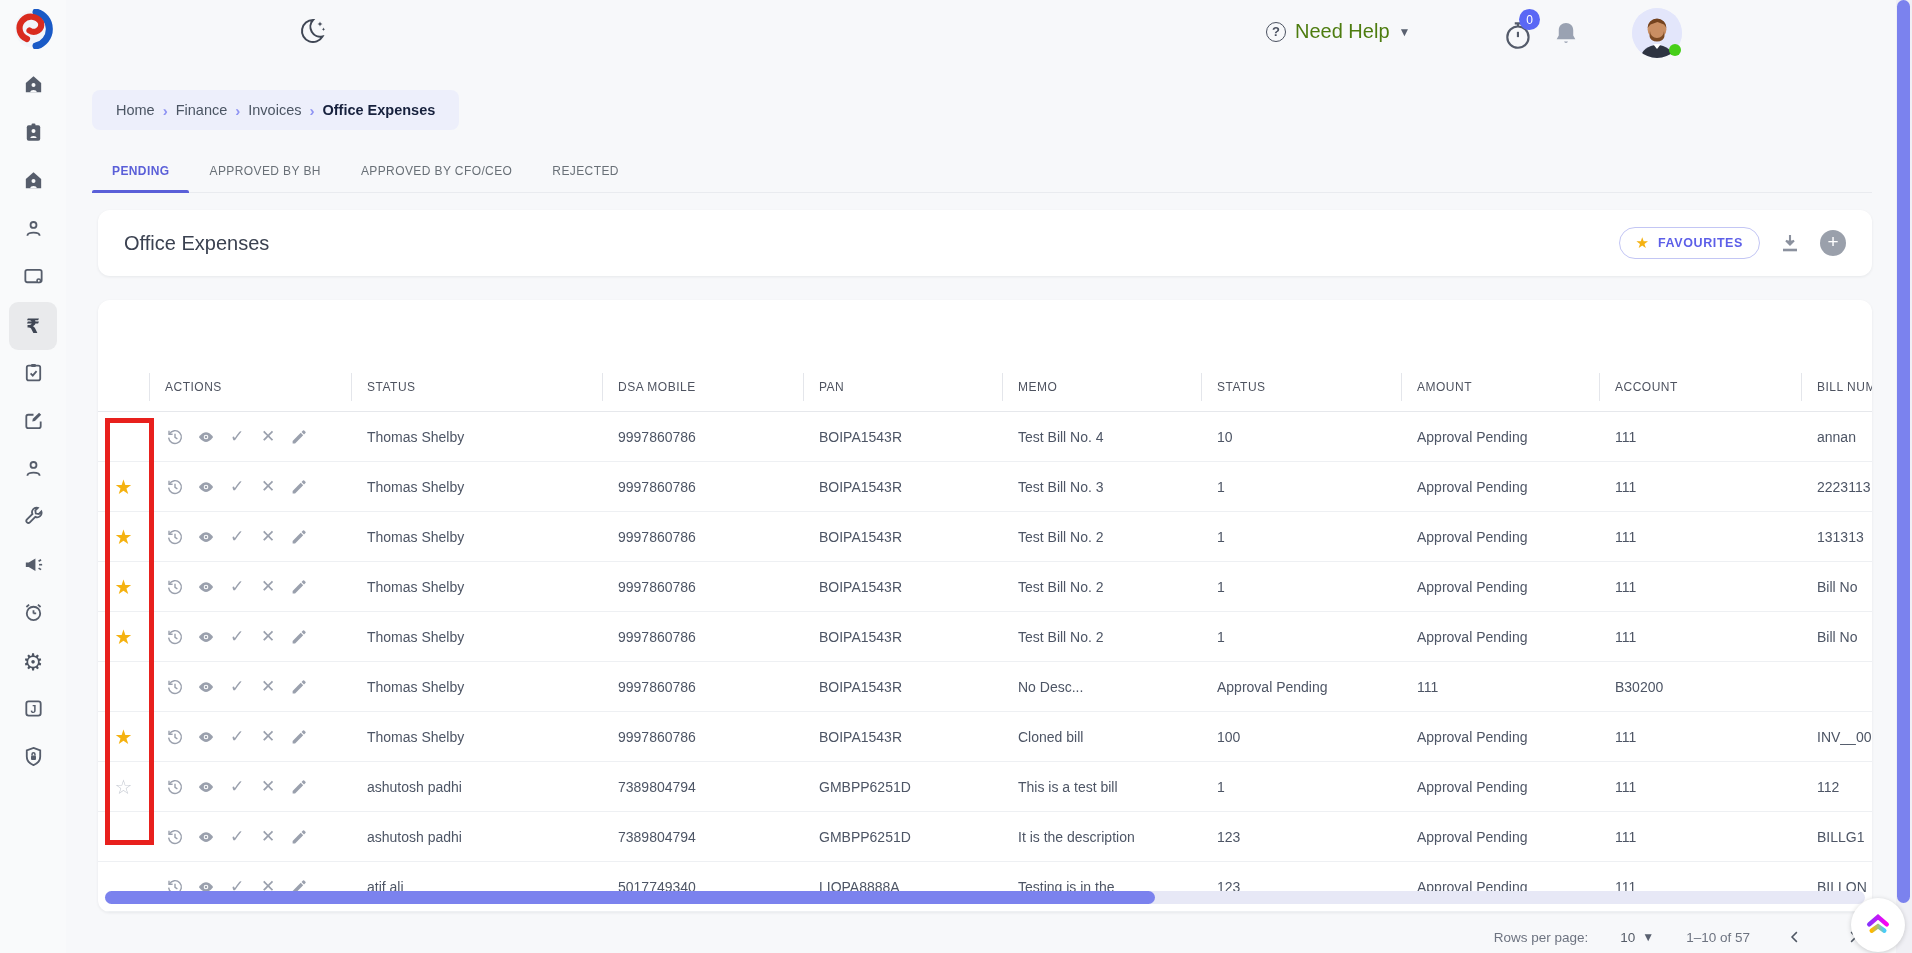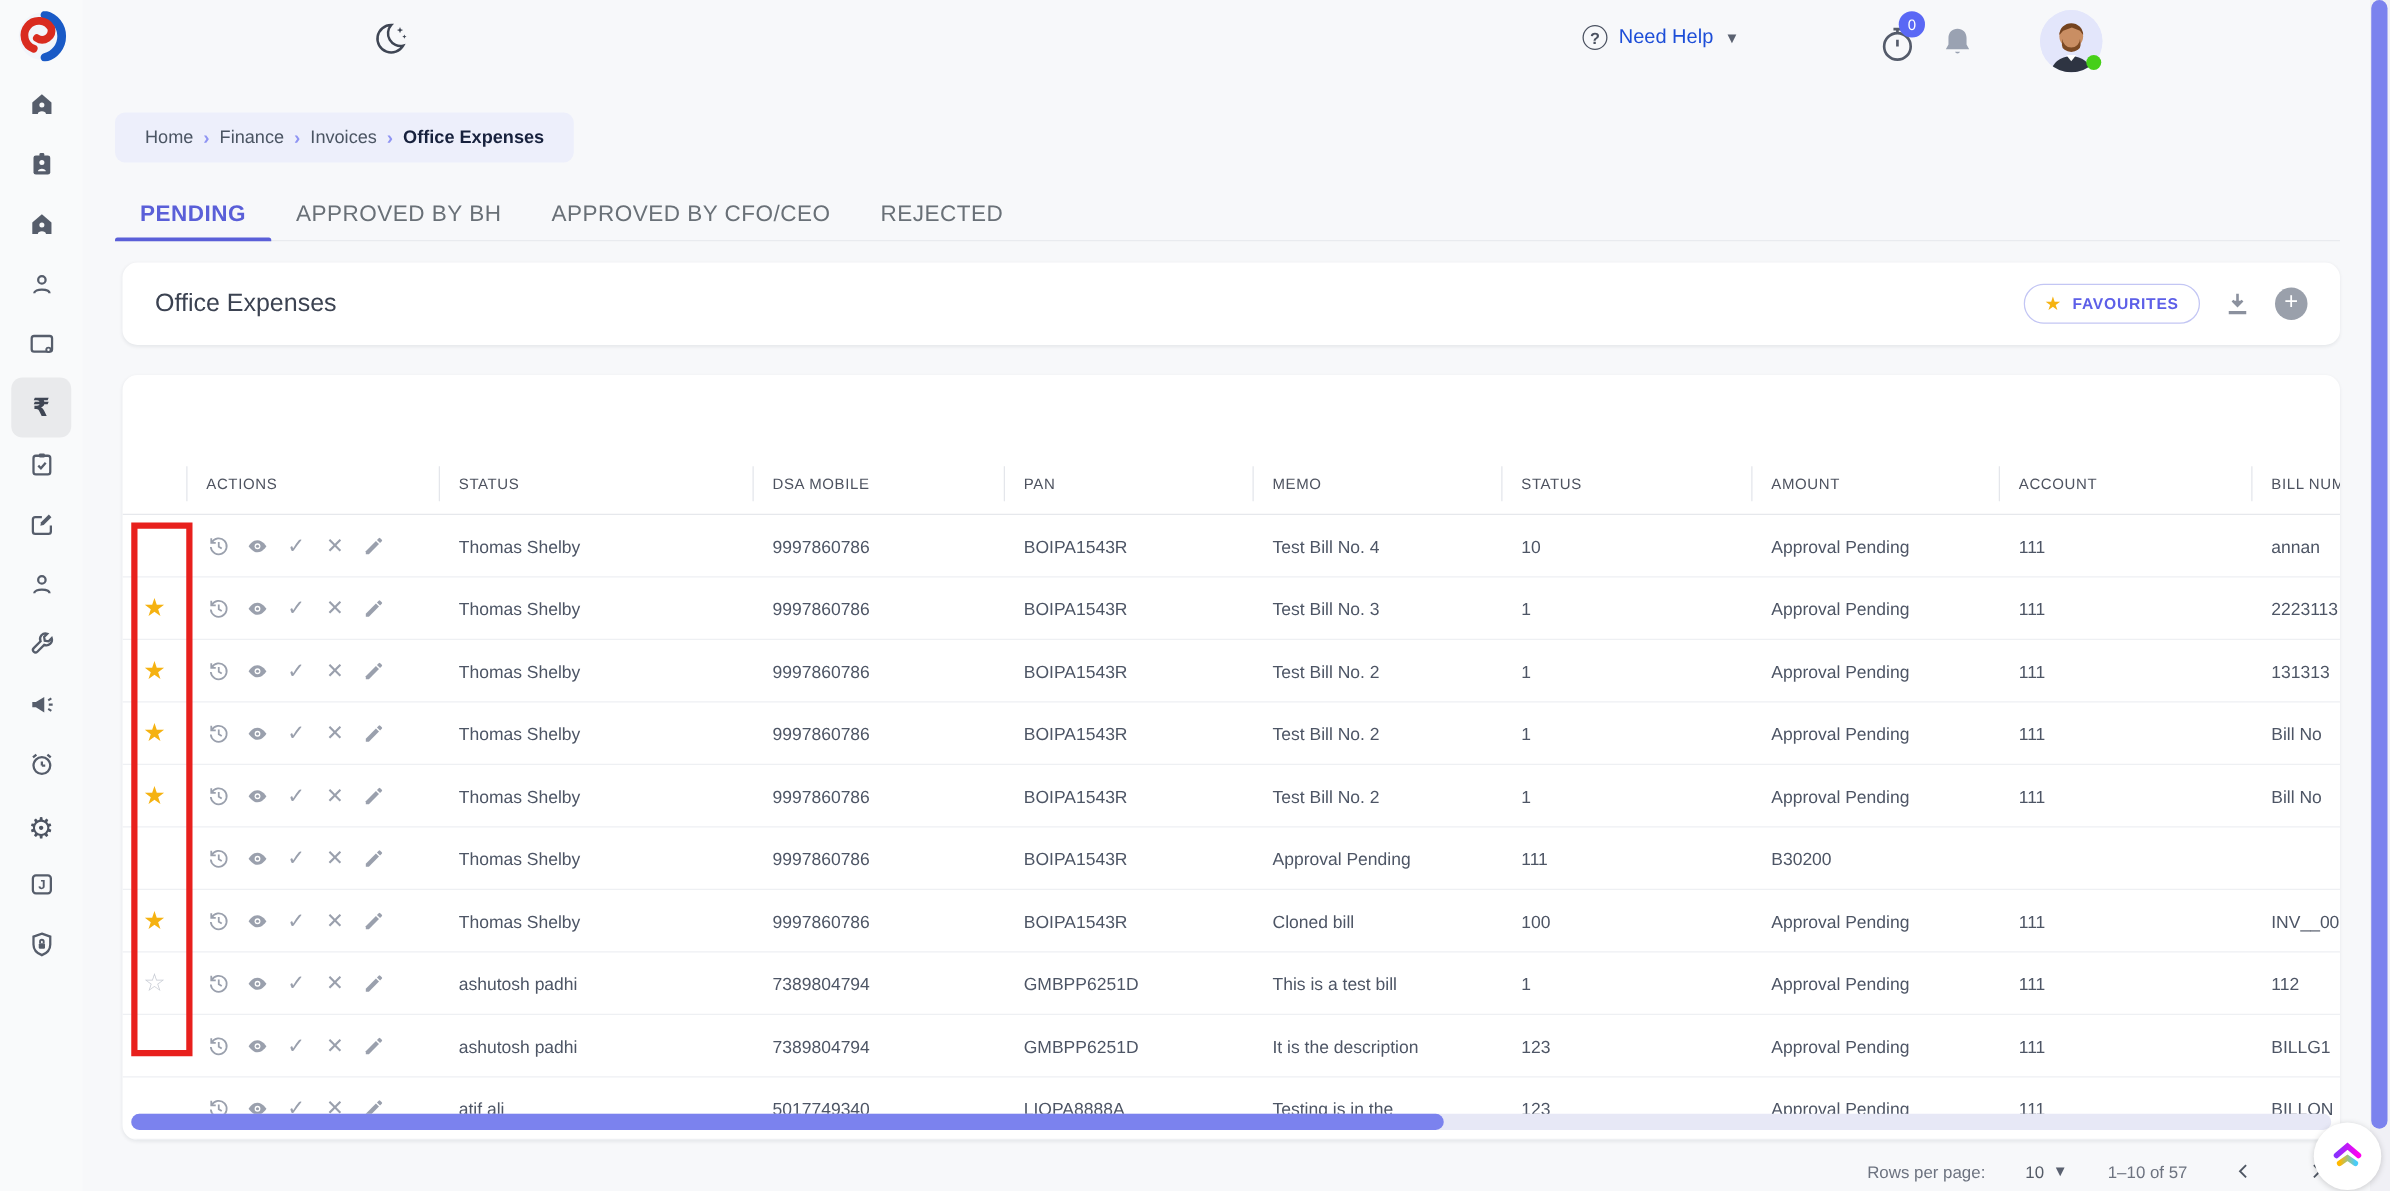--- a/index.html
+++ b/index.html
@@ -15,36 +15,36 @@
   .side-items{ position:absolute; top:62px; left:0; width:66px; display:flex; flex-direction:column; align-items:center; }
   .side-item{ width:48px; height:48px; display:flex; align-items:center; justify-content:center; border-radius:9px; cursor:pointer; }
   .side-item.active{ background:#e9eaec; }
   .side-item svg{ width:23px; height:23px; }
   .rupee-glyph{ font-size:20px; font-weight:700; color:#3f4654; }
   .gear-glyph{ font-size:23px; color:#4d5462; line-height:1; }
   
   .moon{ position:absolute; left:296px; top:15px; width:32px; height:32px; cursor:pointer;}
   .need-help{ position:absolute; left:1266px; top:20px; display:flex; align-items:center; gap:9px; cursor:pointer; }
   .qmark{ width:20px; height:20px; border:1.6px solid #4a5160; border-radius:50%; display:flex; align-items:center; justify-content:center; font-size:13px; color:#4a5160; font-weight:700;}
-  .need-help .lbl{ font-size:16px; color:#1d4ed8; }
+  .need-help .lbl{ font-size:20px; color:#4d7c0f; }
   .caret{ font-size:12px; color:#5a6170; }
   .timer-wrap{ position:absolute; left:1502px; top:18px; width:34px; height:34px; cursor:pointer;}
   .timer-badge{ position:absolute; left:17px; top:-9px; min-width:21px; height:21px; border-radius:11px; background:#5a68f5; color:#fff; font-size:12px; display:flex; align-items:center; justify-content:center; padding:0 5px;}
   .bell-wrap{ position:absolute; left:1552px; top:20px; width:28px; height:30px; cursor:pointer;}
   .avatar{ position:absolute; left:1632px; top:8px; width:50px; height:50px; border-radius:50%; background:#e3e6fb; overflow:hidden; cursor:pointer;}
   .status-dot{ position:absolute; left:1669px; top:44px; width:12px; height:12px; border-radius:50%; background:#46cf19; }
   
   .breadcrumb{ position:absolute; left:92px; top:90px; height:40px; background:#edeffb; border-radius:8px;
     display:flex; align-items:center; padding:0 24px; gap:8px; font-size:14.5px; }
   .crumb{ color:#4b5563; cursor:pointer; }
   .crumb-sep{ color:#8f94f3; font-size:15px; font-weight:700; }
   .crumb-current{ color:#17213d; font-weight:700; }
   
   .tabs{ position:absolute; left:92px; top:150px; width:1780px; height:43px; display:flex; border-bottom:1px solid #e9ebef; }
-  .tab{ padding:0 20px; display:flex; align-items:center; font-size:18px; letter-spacing:.4px; color:#697077; cursor:pointer; position:relative; }
+  .tab{ padding:0 20px; display:flex; align-items:center; font-size:12px; letter-spacing:.4px; color:#697077; cursor:pointer; position:relative; }
   .tab.active{ color:#5a5fd8; font-weight:700; }
   .tab.active::after{ content:""; position:absolute; left:0; right:0; bottom:-1px; height:3px; background:#5a5fd8; border-radius:2px 2px 0 0; }
   
   .card{ background:#fff; border-radius:12px; box-shadow:0 1px 3px rgba(16,24,40,.07); }
   .title-card{ position:absolute; left:98px; top:210px; width:1774px; height:66px; display:flex; align-items:center; padding:0 26px; }
   .page-title{ font-size:20px; color:#3b4251; }
   .title-actions{ margin-left:auto; display:flex; align-items:center; gap:18px; }
   .fav-btn{ display:flex; align-items:center; gap:9px; height:32px; padding:0 16px; border:1px solid #c3c6f4; border-radius:16px; background:#fff; cursor:pointer; }
   .fav-btn .star{ color:#f5b211; font-size:15px; }
   .fav-btn .txt{ color:#5d5fe8; font-size:12.5px; letter-spacing:.6px; font-weight:600; }
@@ -498,20 +498,21 @@
       <span class="act">
               <svg viewBox="0 0 24 24" fill="currentColor">
                 <path d="M3.5 17.2 V20.5 h3.3 L17.6 9.7 14.3 6.4 Z"></path>
                 <path d="M20.6 6.7 a1.1 1.1 0 0 0 0-1.6 L18.9 3.4 a1.1 1.1 0 0 0-1.6 0 L15.4 5.3 18.7 8.6 Z"></path>
               </svg>
             </span>
     </div>
     <div class="cell">Thomas Shelby</div>
     <div class="cell">9997860786</div>
     <div class="cell">BOIPA1543R</div>
+    <div class="cell">No Desc...</div>
     <div class="cell">Approval Pending</div>
     <div class="cell">111</div>
     <div class="cell">B30200</div>
   </div>
 
   <div class="tgrid trow">
     <div class="cell star-cell">
             <span class="star-filled">★</span>
           </div>
     <div class="cell actions-cell">

